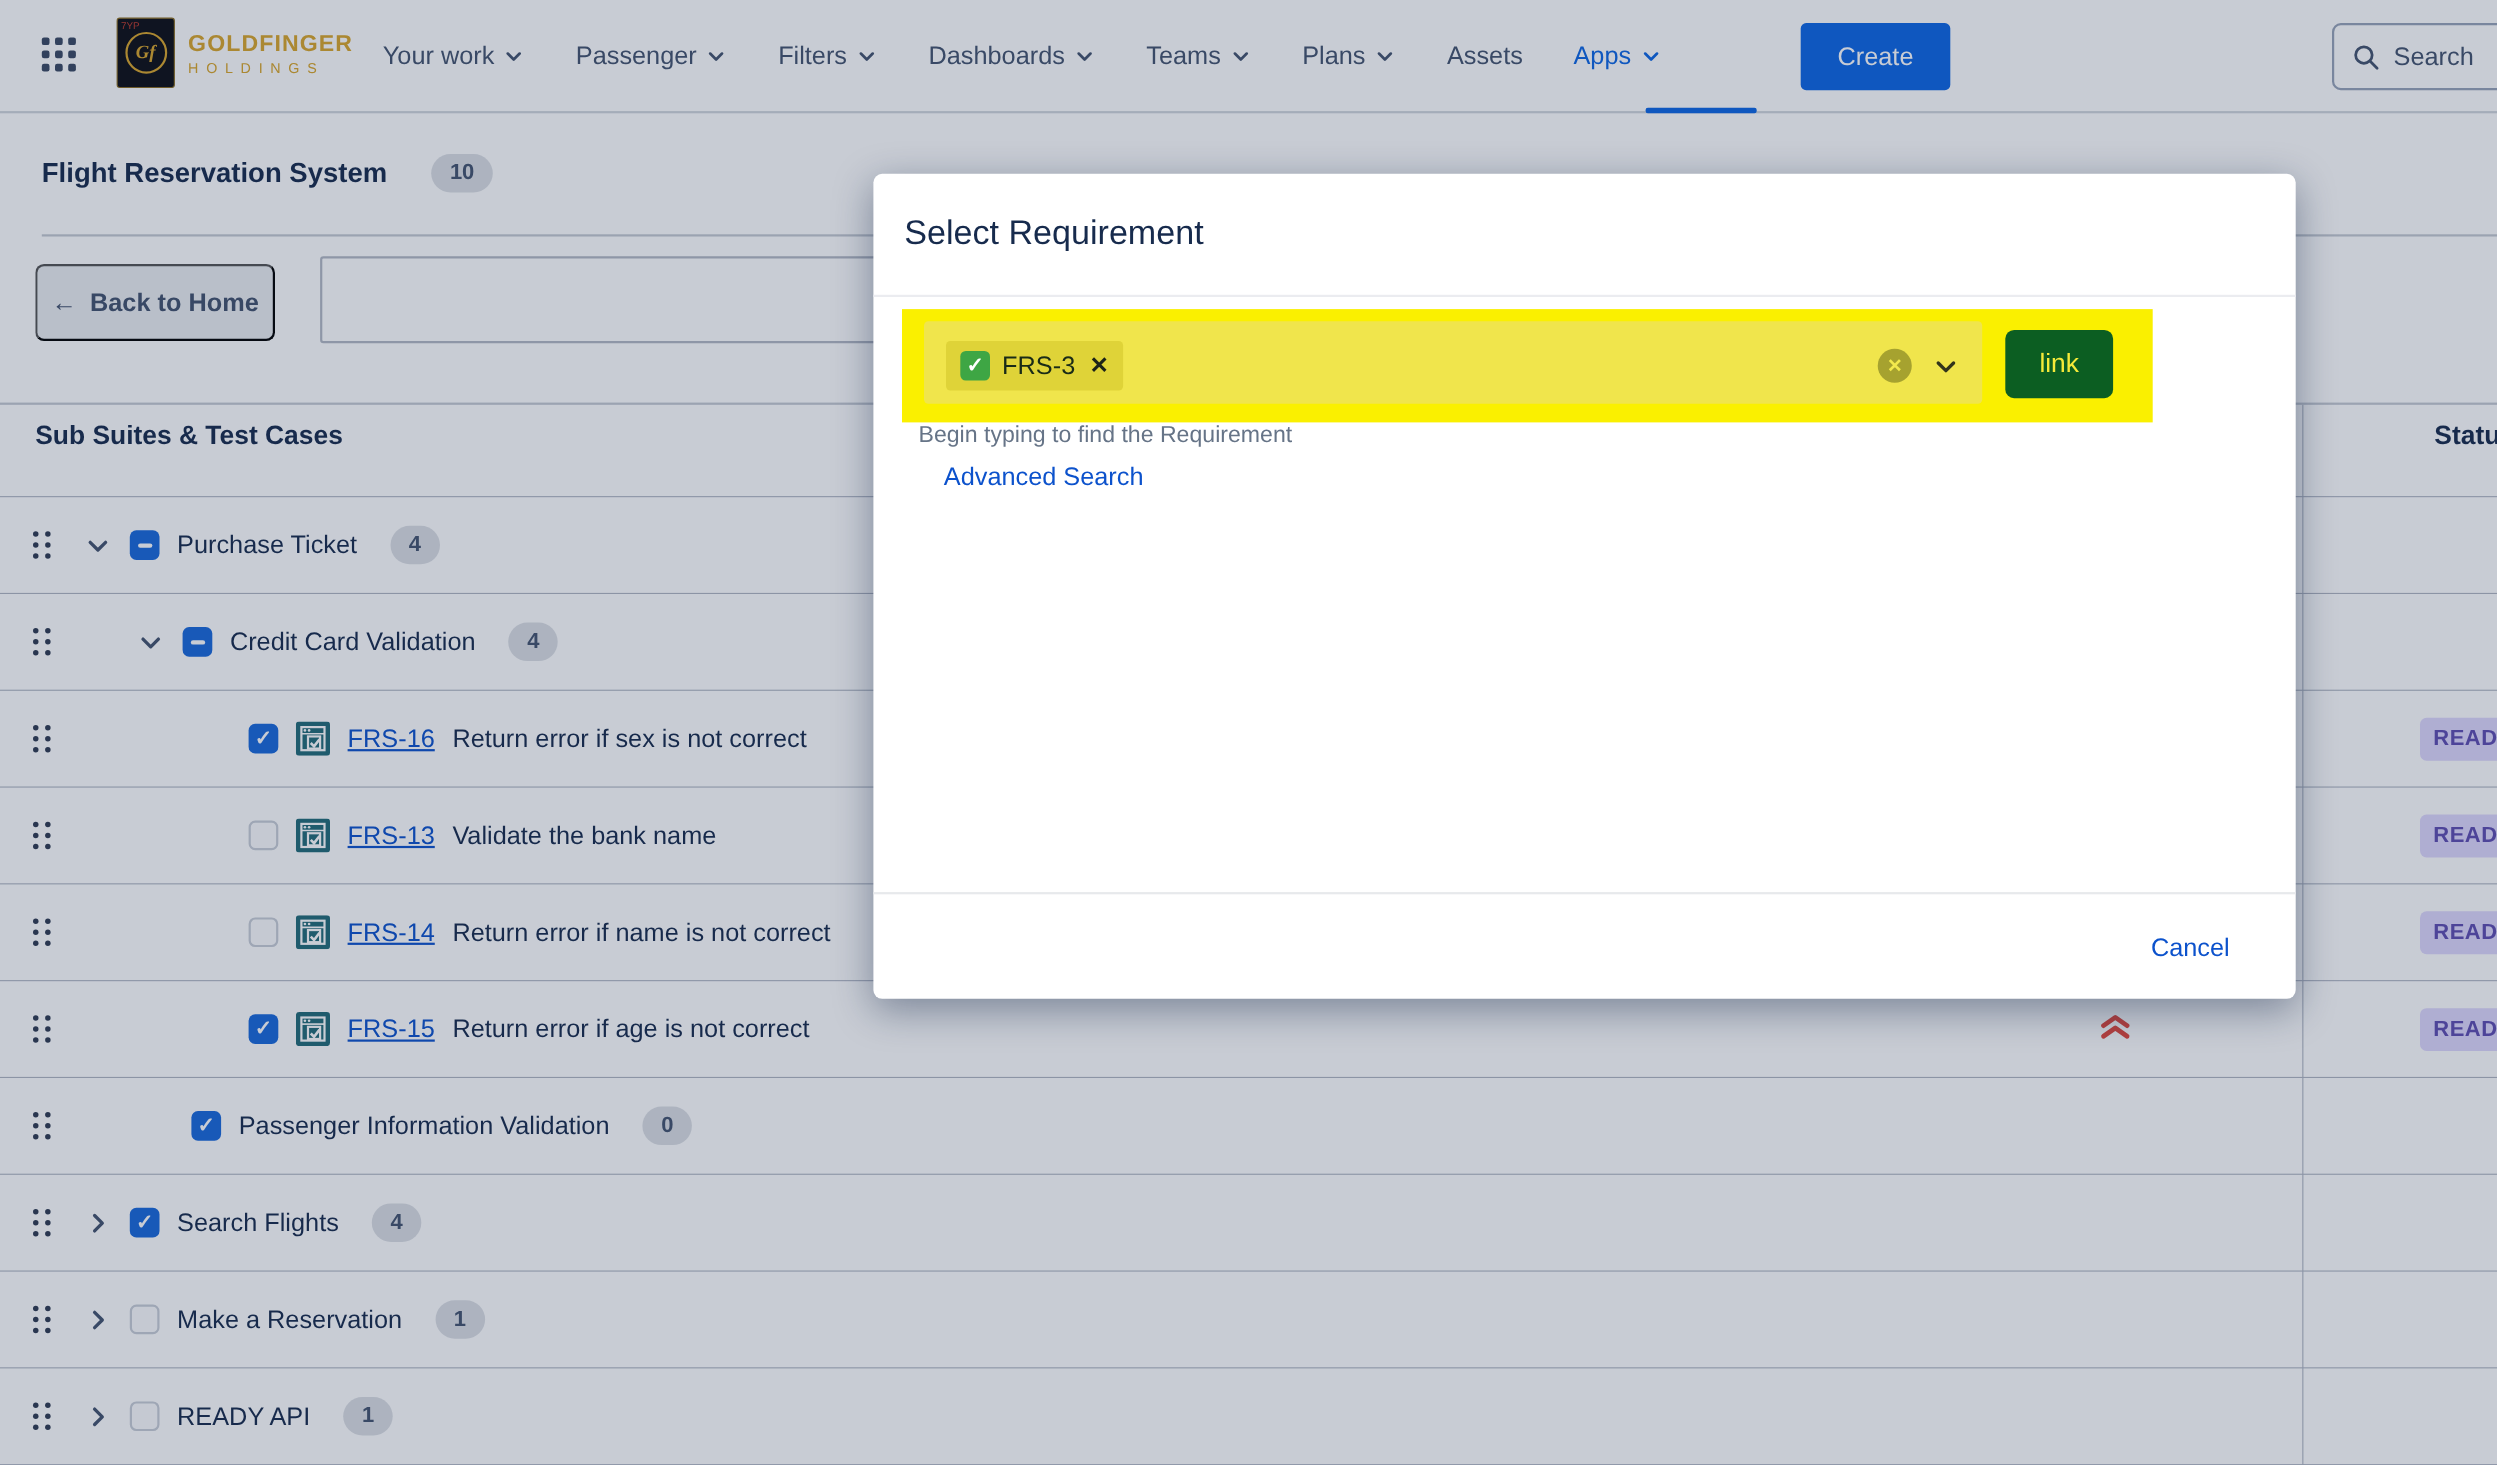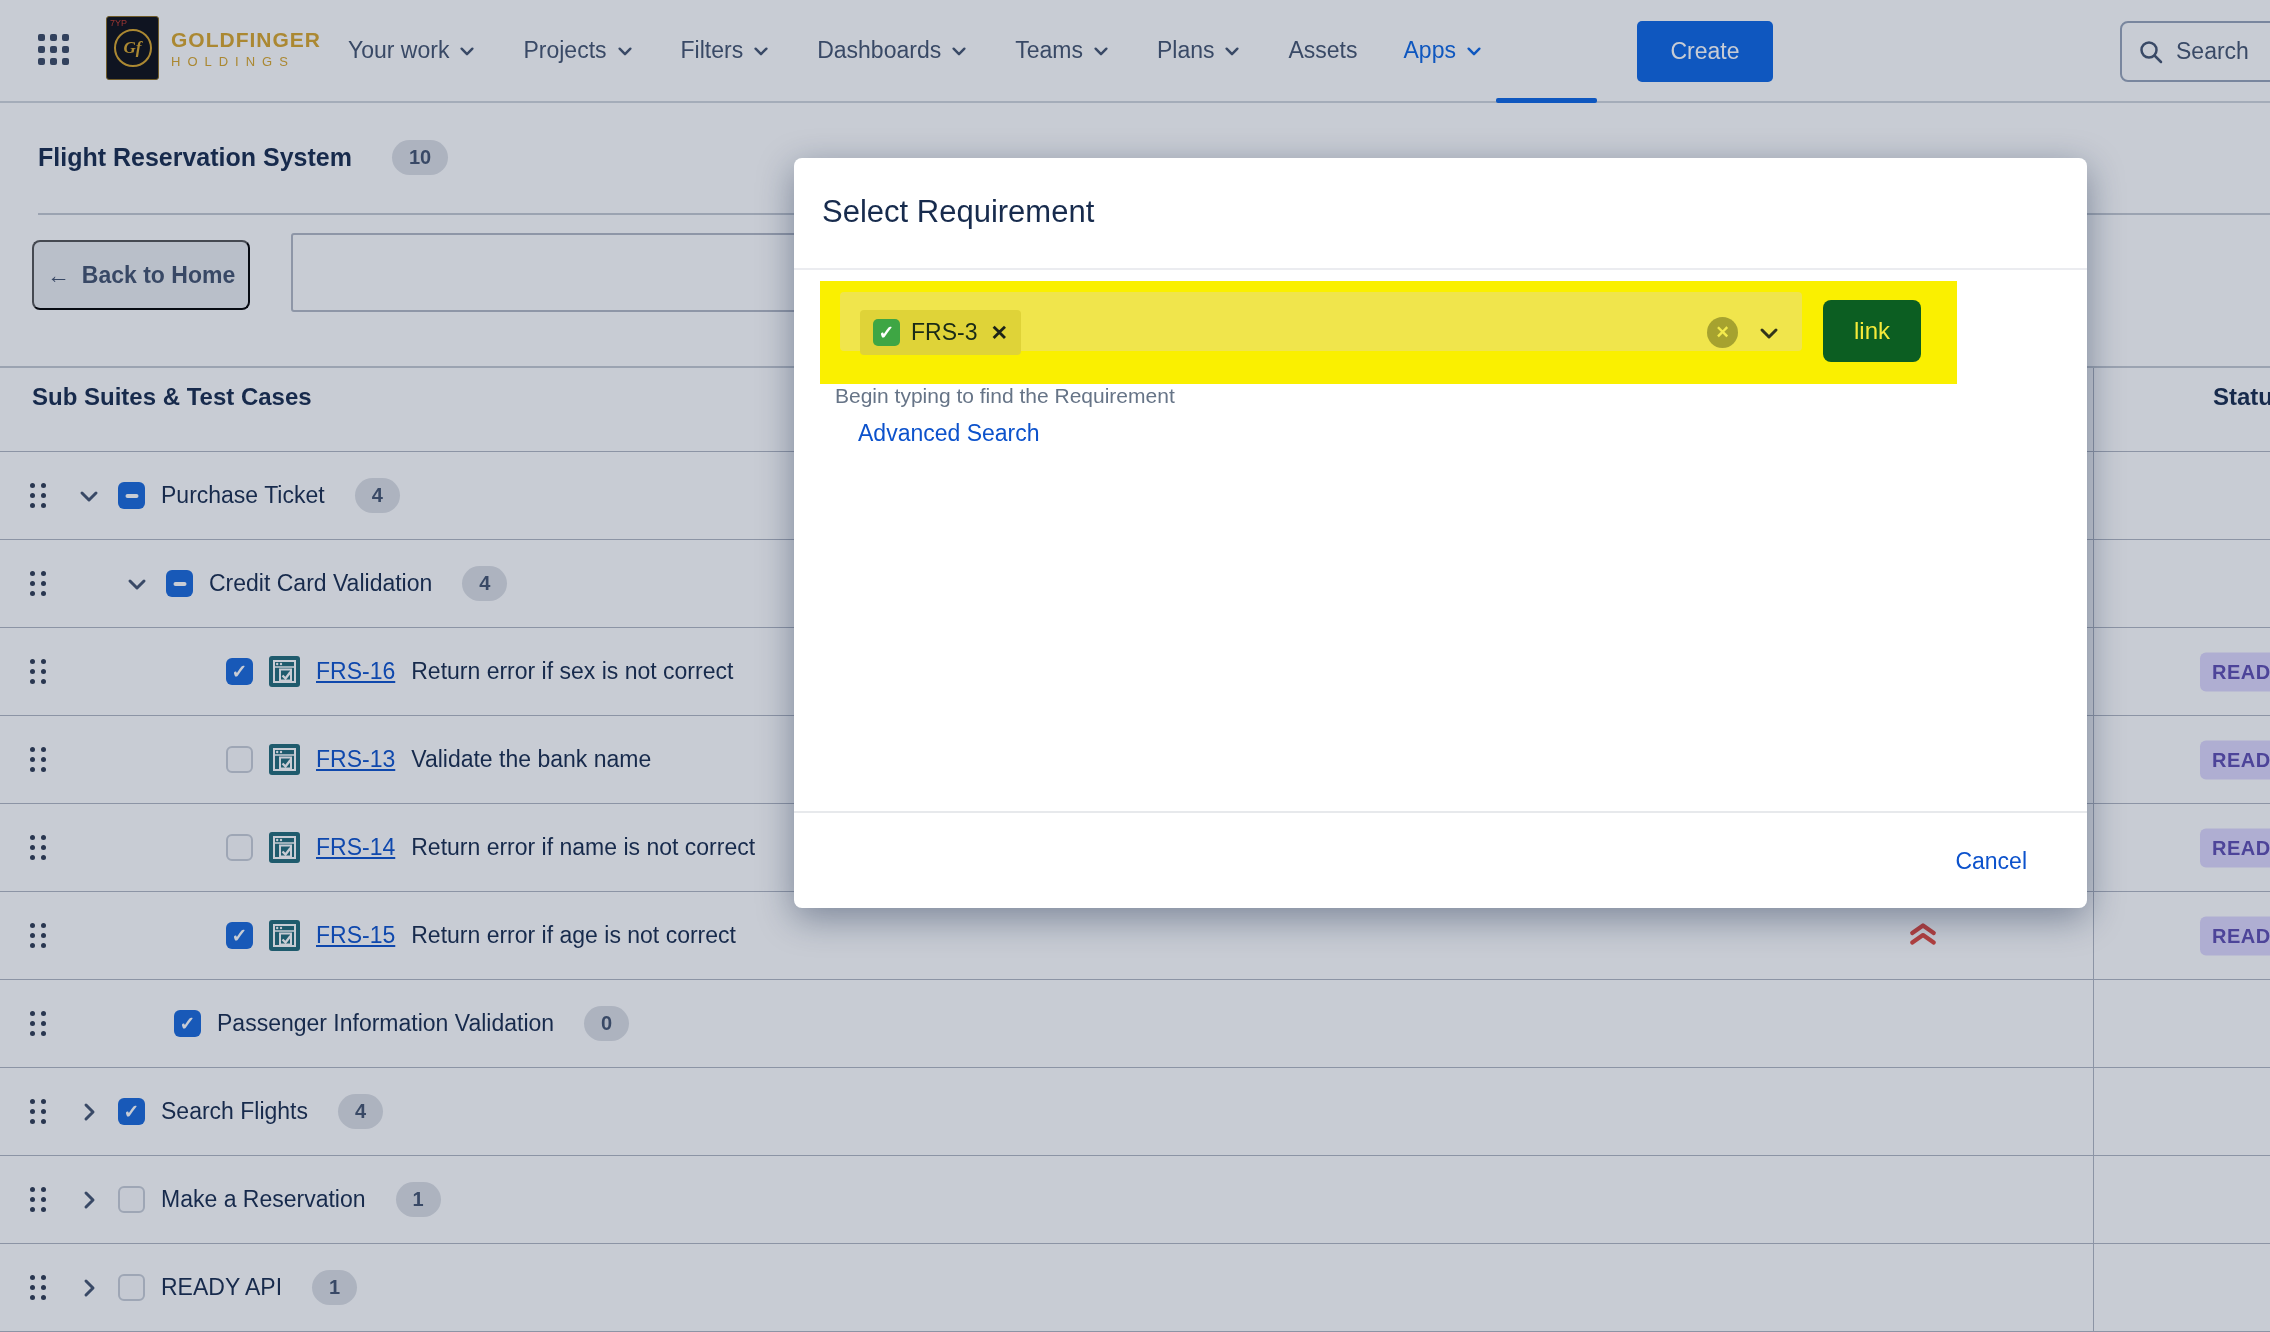--- a/index.html
+++ b/index.html
@@ -63,21 +63,21 @@
   .status-badge { position:absolute; left:2200px; top:50%; transform:translateY(-50%); width:110px; background:#DFD8FD; color:#5E4DB2; font-size:20px; font-weight:700; letter-spacing:0.5px; border-radius:6px; padding:8px 0 8px 12px; }
 
   
   .dim { position:absolute; inset:0; background:rgba(23,43,77,0.24); z-index:5; }
 
   
   .modal { position:absolute; left:794px; top:158px; width:1293px; height:750px; background:#fff; border-radius:8px; box-shadow:0 10px 36px rgba(9,30,66,0.4); z-index:10; }
   .m-title { position:absolute; left:28px; top:36px; font-size:31px; font-weight:500; color:#172B4D; }
   .m-div1 { position:absolute; left:0; top:110px; width:100%; height:2px; background:#EBECF0; }
   .hl { position:absolute; left:26px; top:123px; width:1137px; height:103px; background:#FAF000; }
-  .hl-select { position:absolute; left:20px; top:11px; width:962px; height:59px; background:#F0E54C; border-radius:4px; cursor:text; }
+  .hl-select { position:absolute; left:20px; top:11px; width:962px; height:75px; background:#F0E54C; border-radius:4px; cursor:text; }
   .tag { position:absolute; left:20px; top:18px; height:45px; background:#DFD338; border-radius:4px; display:flex; align-items:center; gap:11px; padding:0 13px; }
   .tag-check { width:27px; height:27px; background:#3EA644; border-radius:5px; position:relative; flex:none; }
   .tag-check::after { content:"✓"; position:absolute; left:50%; top:50%; transform:translate(-50%,-54%); color:#fff; font-size:19px; font-weight:bold; }
   .tag-label { font-size:23px; color:#1A2B17; }
   .tag-x { font-size:21px; font-weight:bold; color:#1C2318; cursor:pointer; margin-left:2px; }
   .sel-clear { position:absolute; right:64px; top:25px; width:31px; height:31px; border-radius:50%; background:#A6A22F; color:#F3EA4D; font-size:17px; font-weight:bold; display:flex; align-items:center; justify-content:center; cursor:pointer; }
   .sel-chev { position:absolute; right:20px; top:28px; cursor:pointer; }
   .link-btn { position:absolute; left:1029px; top:142px; width:98px; height:62px; background:#0C5E22; color:#F5EA39; font-size:24px; font-weight:500; border:none; border-radius:8px; display:flex; align-items:center; justify-content:center; cursor:pointer; }
   .m-hint { position:absolute; left:41px; top:226px; font-size:21px; color:#667487; }
   .m-adv { position:absolute; left:64px; top:262px; font-size:23px; font-weight:500; color:#0C52CC; cursor:pointer; }
@@ -117,21 +117,21 @@
   <div class="nav-item">
     <span>Your work</span>
     <span class="caret">
       <svg width="20" height="20" viewBox="0 0 26 26">
               <path d="M6 10 L13 17 L20 10" fill="none" stroke="currentColor" stroke-width="3.2" stroke-linecap="round" stroke-linejoin="round"></path>
             </svg>
     </span>
   </div>
 
   <div class="nav-item">
-    <span>Projects</span>
+    <span>Passenger</span>
     <span class="caret">
       <svg width="20" height="20" viewBox="0 0 26 26">
               <path d="M6 10 L13 17 L20 10" fill="none" stroke="currentColor" stroke-width="3.2" stroke-linecap="round" stroke-linejoin="round"></path>
             </svg>
     </span>
   </div>
 
   <div class="nav-item">
     <span>Filters</span>
     <span class="caret">

